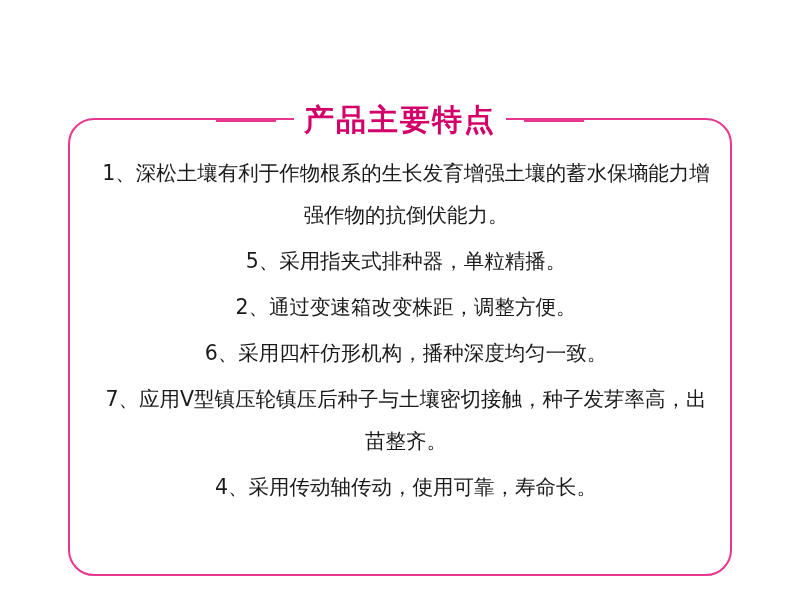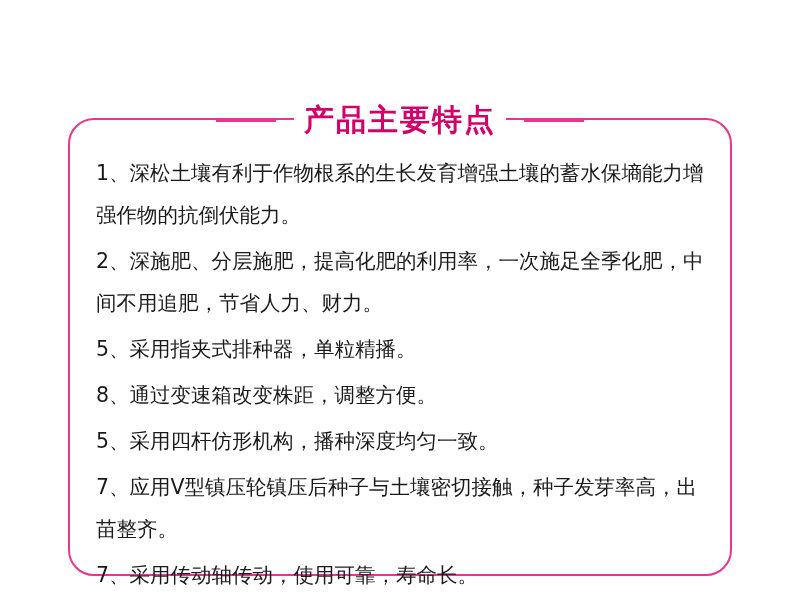--- a/index.html
+++ b/index.html
@@ -11,20 +11,21 @@
     height: 600px;
     background: #ffffff;
     font-family: "Liberation Sans", sans-serif;
     overflow: hidden;
   }
   .slide {
     position: relative;
     width: 800px;
     height: 600px;
     box-sizing: border-box;
+    text-align: center;
   }
   
   .frame {
     position: absolute;
     left: 68px;
     top: 118px;
     width: 664px;
     height: 458px;
     border: 2px solid #e8368f;
     border-radius: 26px;
@@ -84,21 +85,20 @@
   <div class="frame"></div>
 
   <div class="title-row">
     <span class="title-rule"></span>
     <span class="title-text">产品主要特点</span>
     <span class="title-rule"></span>
   </div>
 
   <div class="body-text">
     <p>1、深松土壤有利于作物根系的生长发育增强土壤的蓄水保墒能力增强作物的抗倒伏能力。</p>
-    <p>2、深施肥、分层施肥，提高化肥的利用率，一次施足全季化肥，中间不用追肥，节省人力、财力。</p>
     <p>5、采用指夹式排种器，单粒精播。</p>
-    <p>8、通过变速箱改变株距，调整方便。</p>
-    <p>5、采用四杆仿形机构，播种深度均匀一致。</p>
+    <p>2、通过变速箱改变株距，调整方便。</p>
+    <p>6、采用四杆仿形机构，播种深度均匀一致。</p>
     <p>7、应用V型镇压轮镇压后种子与土壤密切接触，种子发芽率高，出苗整齐。</p>
-    <p>7、采用传动轴传动，使用可靠，寿命长。</p>
+    <p>4、采用传动轴传动，使用可靠，寿命长。</p>
   </div>
 
 </div>
 
 </body></html>

